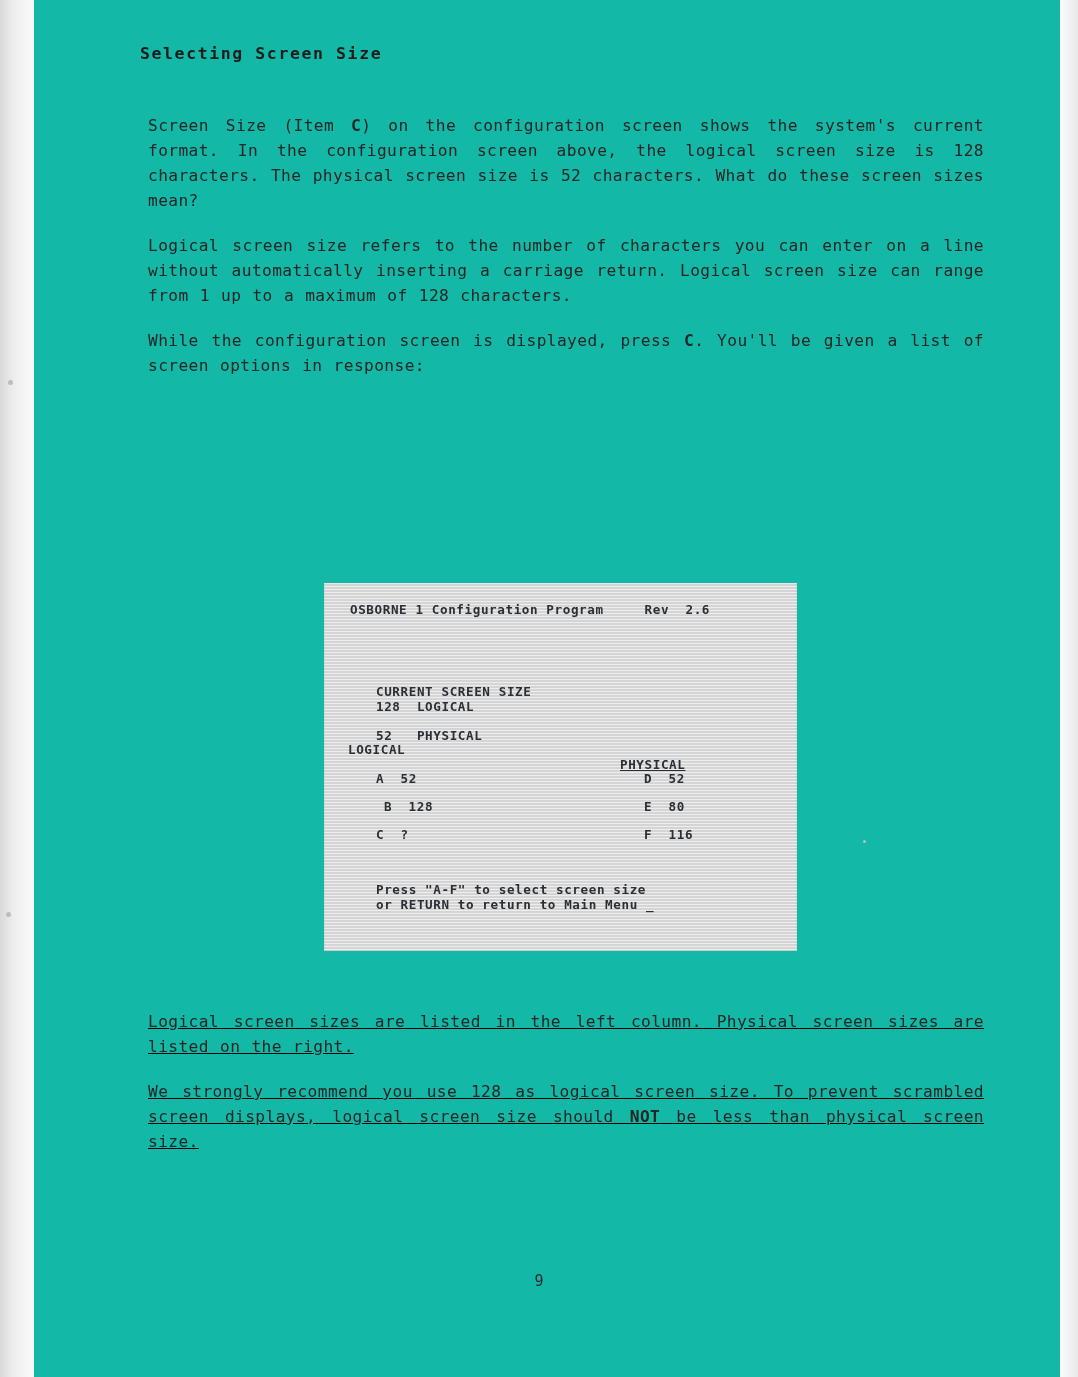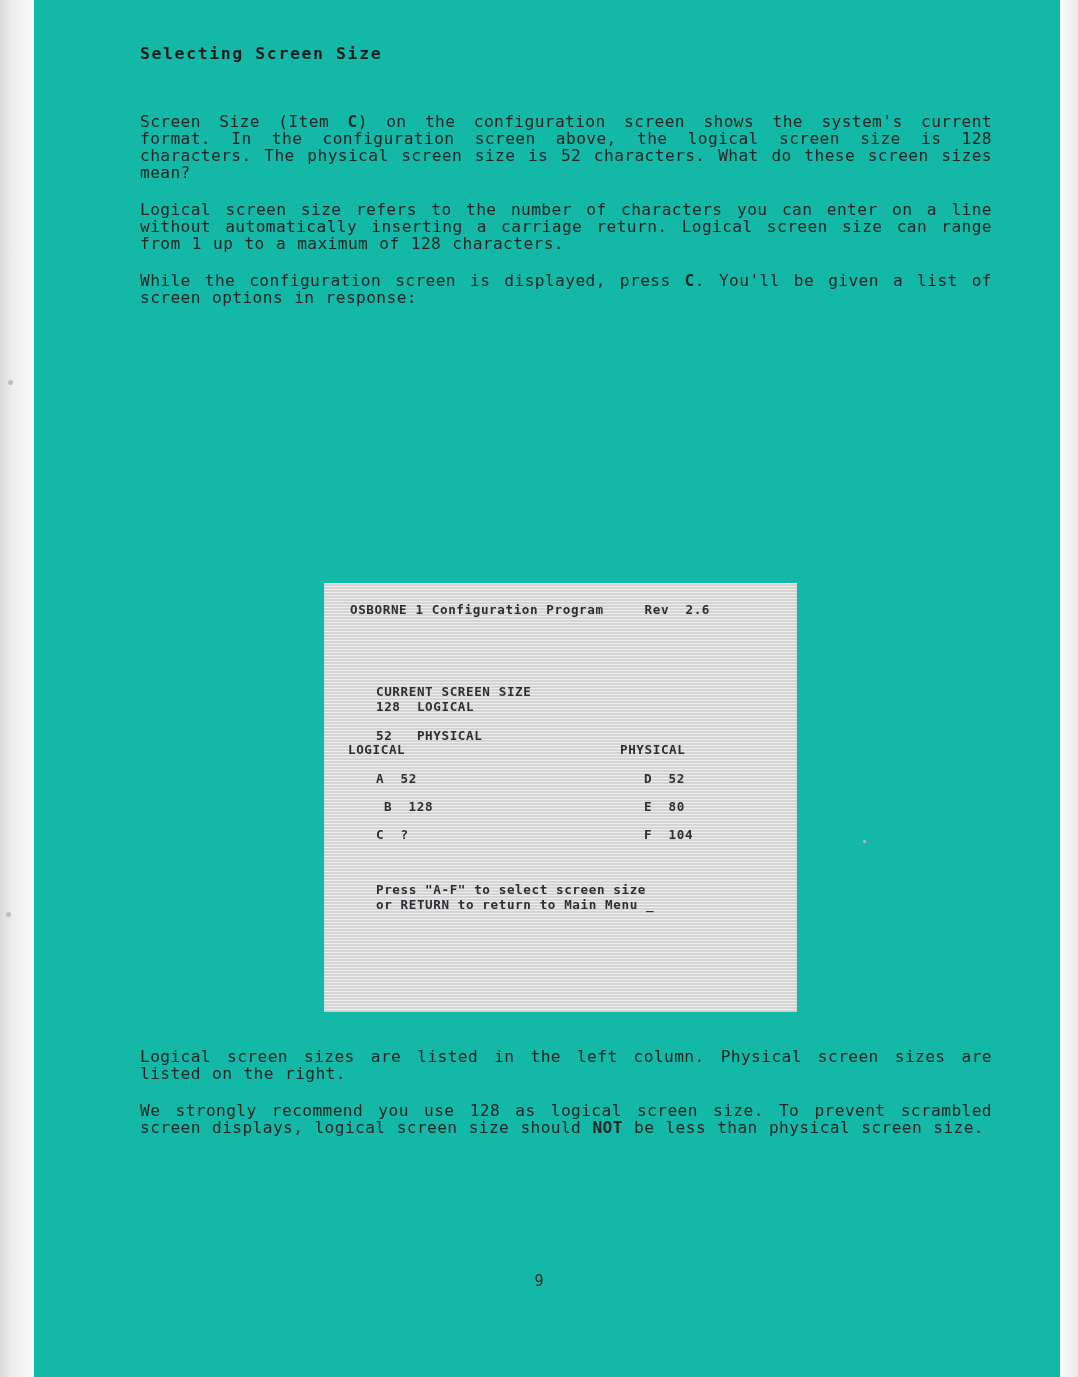--- a/index.html
+++ b/index.html
@@ -50,40 +50,40 @@
     font-weight: bold;
     letter-spacing: 1.6px;
     color: #1c1c1c;
     margin: 0 0 0 0;
     padding: 0;
   }
 
   p.para {
     font-family: "DejaVu Sans Mono", monospace;
     font-size: 16.2px;
-    line-height: 17px;
+    line-height: 25px;
     color: #262626;
     letter-spacing: 0.4px;
     text-align: justify;
-    margin: 0;
+    margin: 8px;
     word-spacing: 1px;
   }
   .para + .para { margin-top: 20px; }
   #para-1 { margin-top: 50px; }
 
   .b { font-weight: bold; }
   .u { text-decoration: underline; }
 
   
   .figure {
     position: absolute;
     left: 324px;
     top: 583px;
     width: 473px;
-    height: 429px;
+    height: 368px;
     background: #dcdcdc;
     box-shadow: inset 0 0 0 1px #d2d2d2;
   }
   .crt {
     position: absolute;
     inset: 0;
     
     background-image: repeating-linear-gradient(
       to bottom,
       rgba(255,255,255,0.5) 0px,
@@ -100,21 +100,21 @@
     color: #2b2f33;
     letter-spacing: 0.6px;
     white-space: pre;
     line-height: 15px;
   }
   .crt-head { left: 26px; top: 19px; }
   .crt-cur-title { left: 52px; top: 101px; }
   .crt-cur-l1 { left: 52px; top: 116px; }
   .crt-cur-l2 { left: 52px; top: 145px; }
   .crt-col-l { left: 24px; top: 159px; }
-  .crt-col-p { left: 296px; top: 159px; }
+  .crt-col-p { left: 296px; top: 174px; text-decoration: underline; }
   .crt-a { left: 52px; top: 188px; }
   .crt-b { left: 52px; top: 216px; padding-left: 8px; }
   .crt-c { left: 52px; top: 244px; }
   .crt-d { left: 320px; top: 188px; }
   .crt-e { left: 320px; top: 216px; }
   .crt-f { left: 320px; top: 244px; }
   .crt-foot1 { left: 52px; top: 299px; }
   .crt-foot2 { left: 52px; top: 314px; }
 
   .page-number {
@@ -167,28 +167,28 @@
 
       <div class="crt-text crt-col-l">LOGICAL</div>
       <div class="crt-text crt-col-p">PHYSICAL</div>
 
       <div class="crt-text crt-a"><span>A</span>  <span>52</span></div>
       <div class="crt-text crt-b"><span>B</span>  <span>128</span></div>
       <div class="crt-text crt-c"><span>C</span>  <span>?</span></div>
 
       <div class="crt-text crt-d"><span>D</span>  <span>52</span></div>
       <div class="crt-text crt-e"><span>E</span>  <span>80</span></div>
-      <div class="crt-text crt-f"><span>F</span>  <span>104</span></div>
+      <div class="crt-text crt-f"><span>F</span>  <span>116</span></div>
 
       <div class="crt-text crt-foot1">Press "A-F" to select screen size</div>
       <div class="crt-text crt-foot2">or RETURN to return to Main Menu _</div>
     </div>
   </div>
 
-  <div class="content" style="top: 1048px;">
+  <div class="content" style="top: 1001px; text-decoration: underline;">
     <p class="para">
       <span>Logical screen sizes are listed in the left column. Physical screen sizes are listed on the right.</span>
     </p>
 
     <p class="para">
       <span>We strongly recommend you use 128 as logical screen size. To prevent scrambled screen displays, logical screen size should </span><span class="b">NOT</span><span> be less than physical screen size.</span>
     </p>
   </div>
 
   <div class="page-number">9</div>

